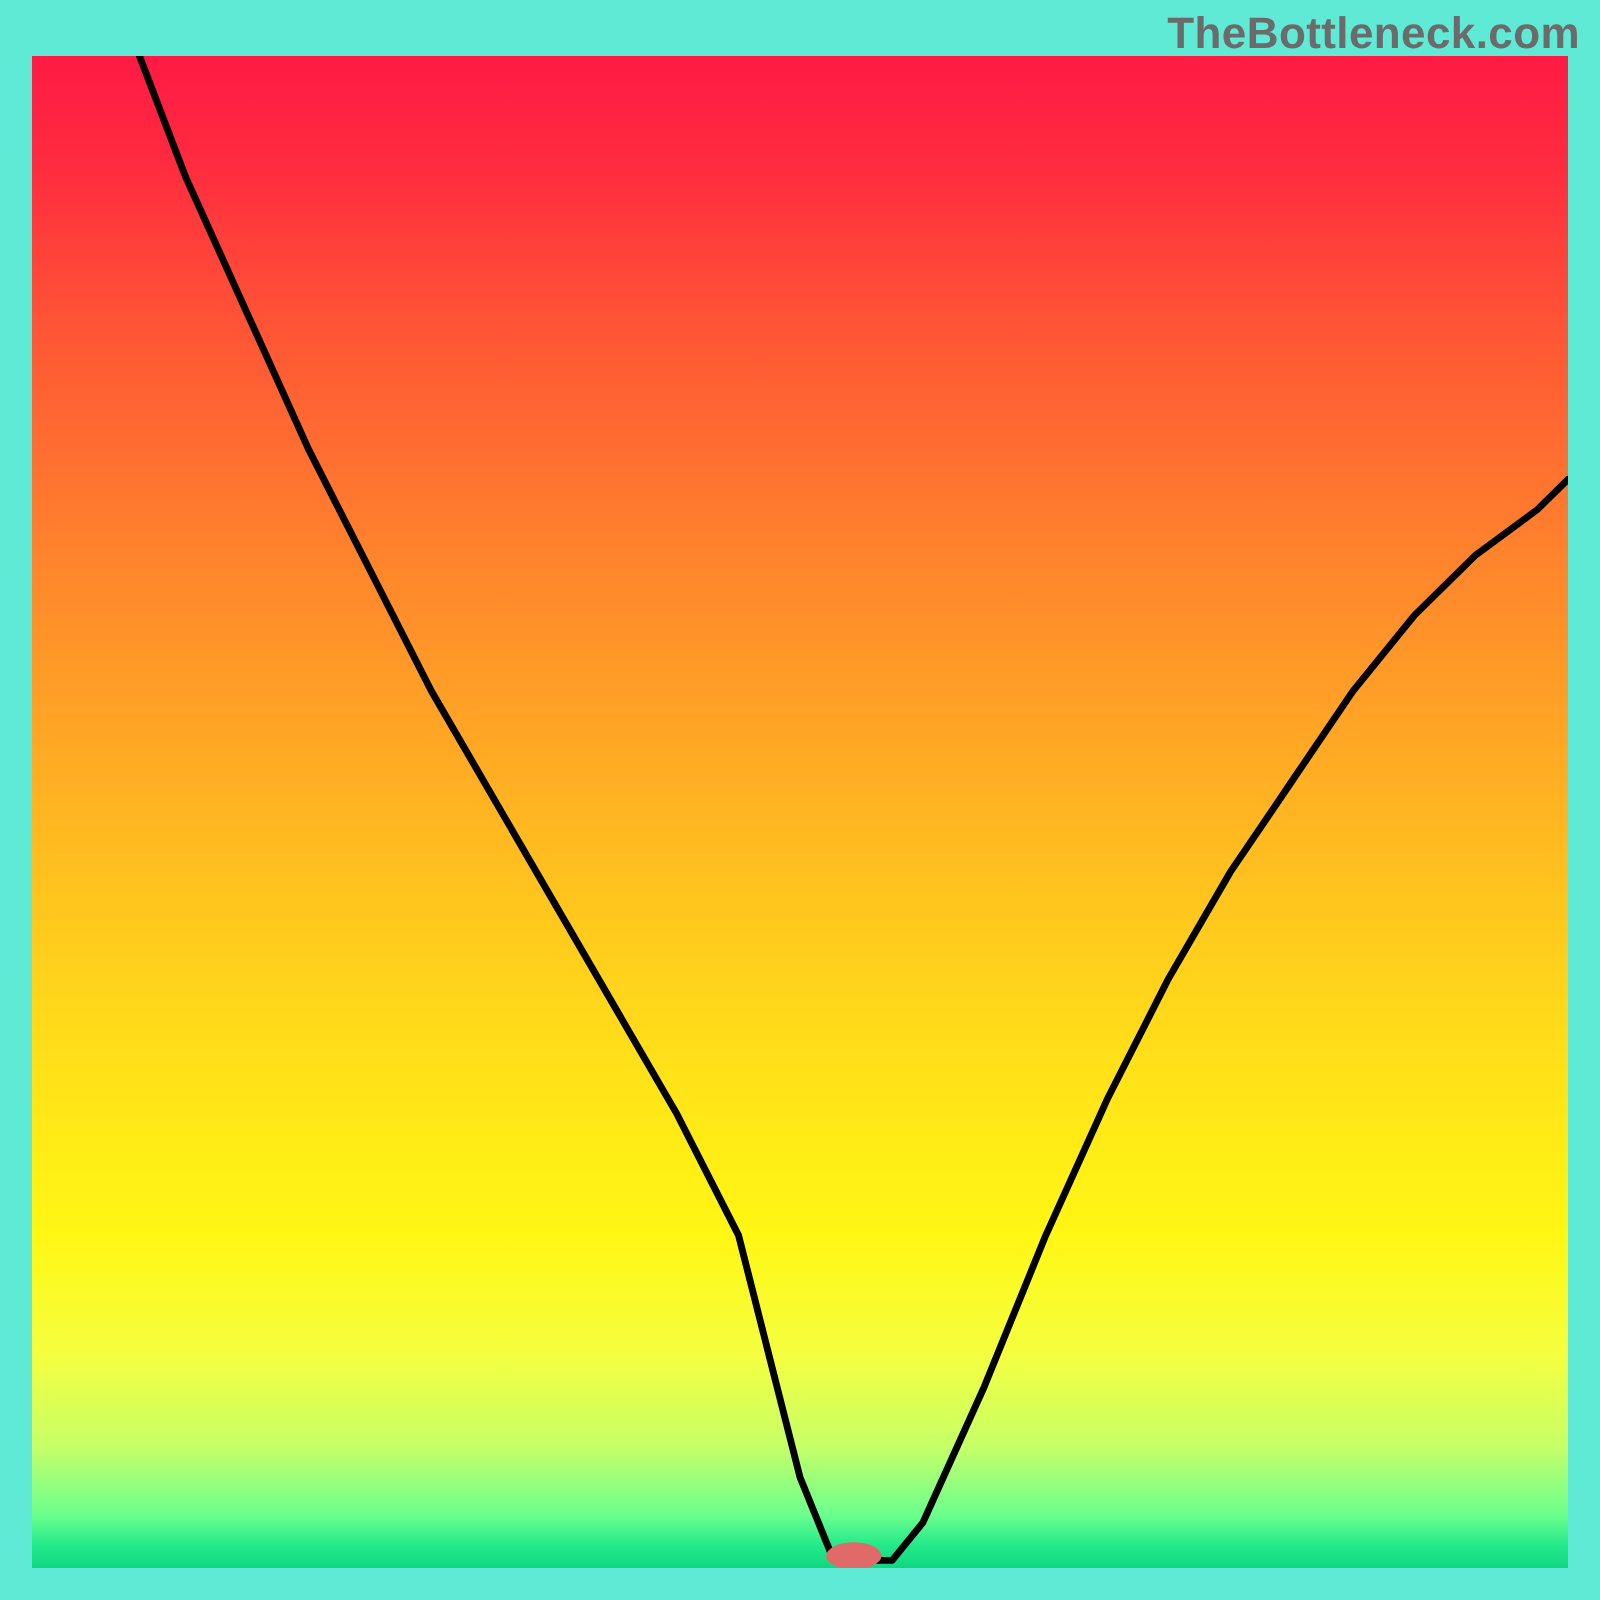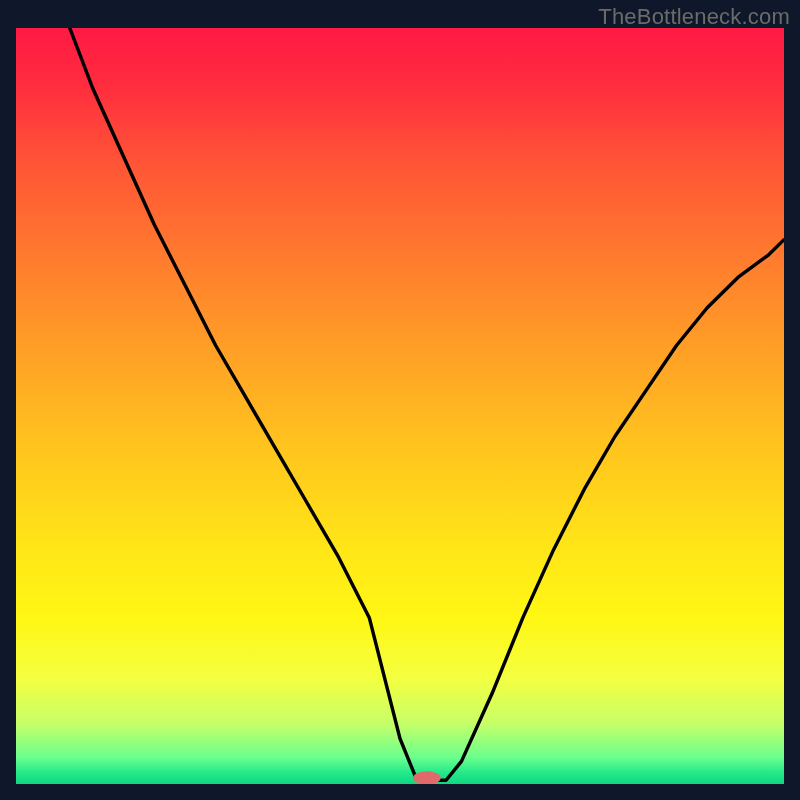--- a/index.html
+++ b/index.html
@@ -8,21 +8,22 @@
     width: 800px;
     height: 800px;
     background: #000;
     overflow: hidden;
     font-family: Arial, Helvetica, sans-serif;
   }
   .frame {
     position: relative;
     width: 800px;
     height: 800px;
-    background: #0f172a;
+    background: #5eead4;
+    font-weight: bold;
   }
   .watermark {
     position: absolute;
     top: 4px;
     right: 10px;
     color: #6b6b6b;
     font-size: 22px;
     letter-spacing: 0.2px;
     z-index: 10;
     user-select: none;

